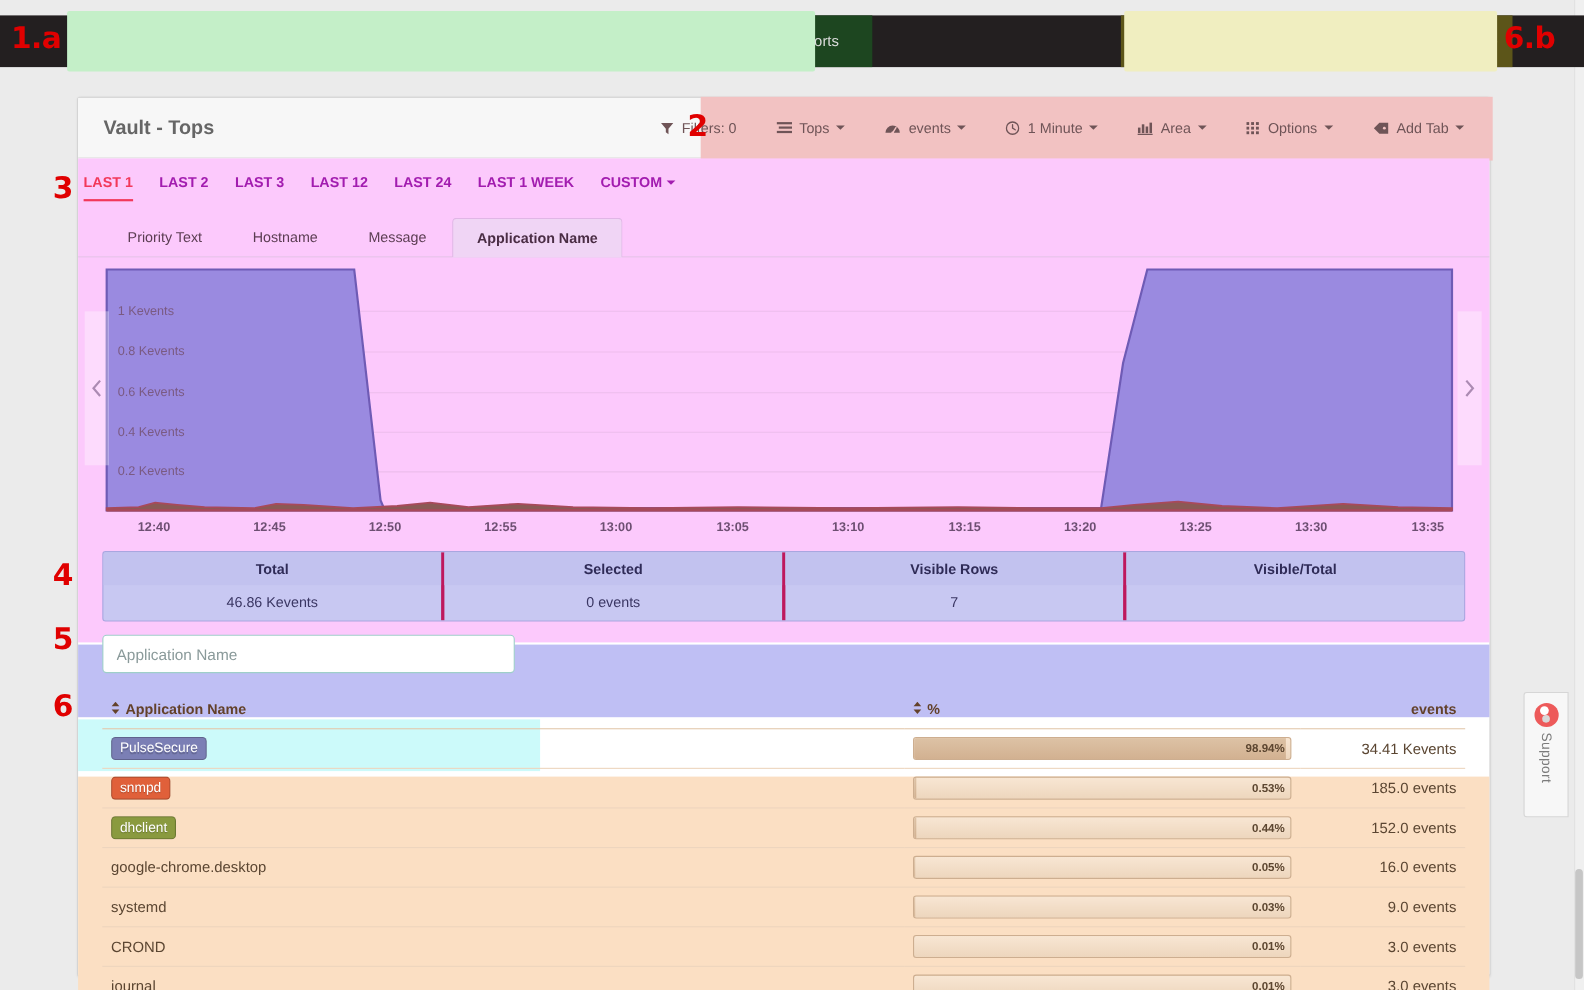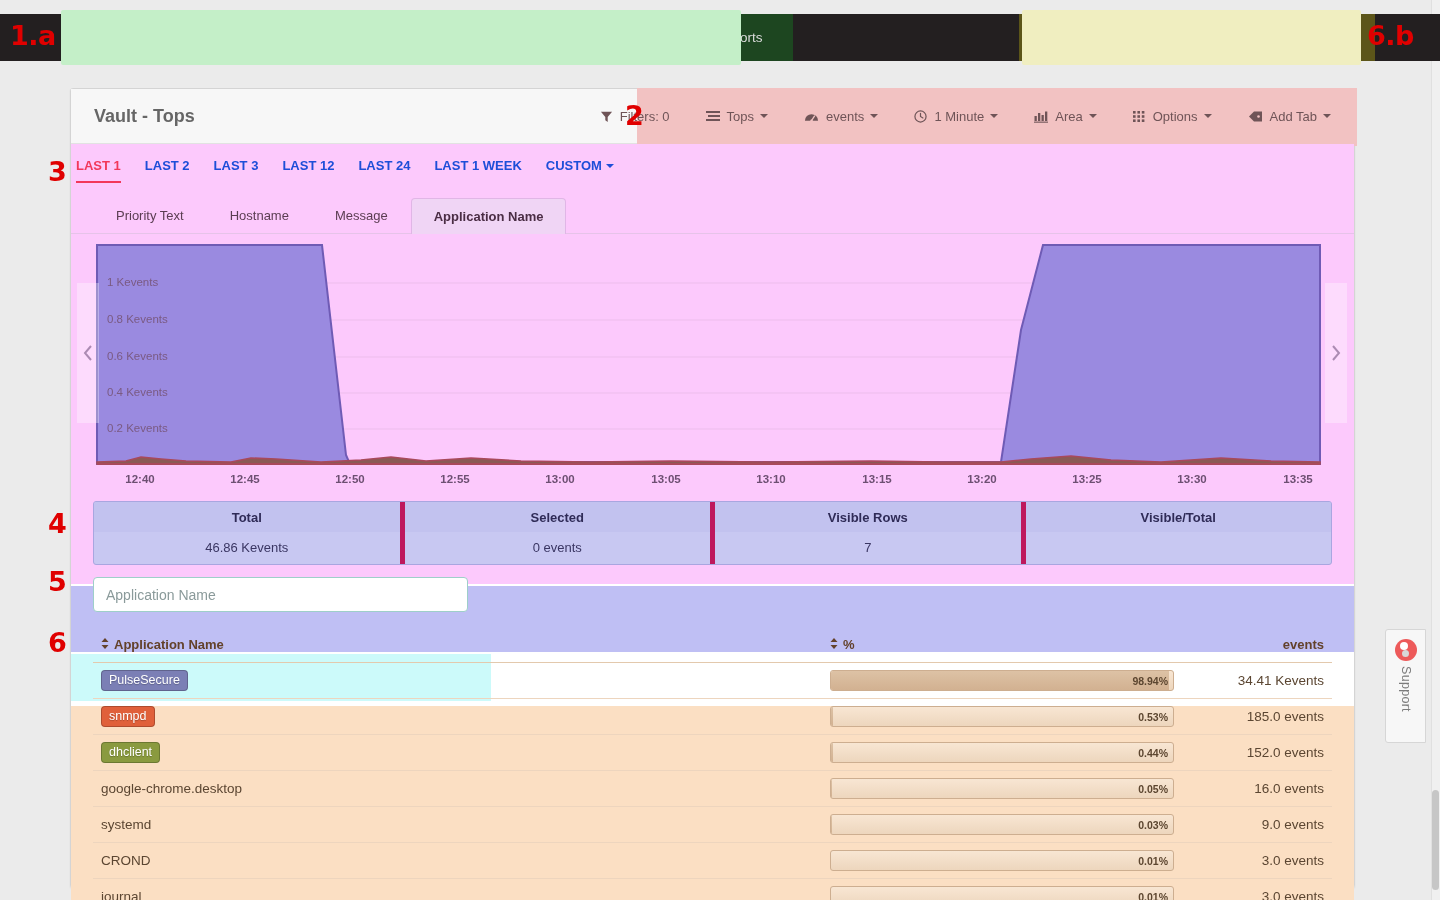--- a/index.html
+++ b/index.html
@@ -121,21 +121,21 @@
   }
   .tb-item .tb-ic { margin-right: 7px; display: flex; align-items: center; }
 
   
   #pane3 { position: relative; padding: 0; }
   #timetabs {
     display: flex; align-items: flex-start;
     padding: 14px 0 0 5px; height: 42px;
   }
   .tt {
-    font-size: 13px; font-weight: bold; color: #1d4ed8;
+    font-size: 13px; font-weight: bold; color: #a21caf;
     padding: 0 0 8px 0; margin-right: 24px;
     cursor: pointer; white-space: nowrap;
   }
   .tt.active { color: #f2385a; border-bottom: 2px solid #f2385a; }
 
   
   #subtabs {
     display: flex; align-items: flex-end;
     padding-left: 22px; height: 40px;
     border-bottom: 1px solid #e6c3e9; margin-top: 8px;
@@ -163,21 +163,21 @@
     cursor: pointer; z-index: 5;
   }
   .navarrow svg { opacity: .55; }
 
   
   #stats {
     display: flex; margin: 8px 22px 0 22px;
     border: 1px solid #a9a6e0; border-radius: 3px;
     background: #c8c8f2; overflow: hidden;
   }
-  .stat { flex: 1; text-align: center; border-right: 5px solid #be185d; }
+  .stat { flex: 1; text-align: center; border-right: 3px solid #be185d; }
   .stat:last-child { border-right: none; }
   .stat-h {
     font-size: 13px; font-weight: bold; color: #2f2b57;
     padding: 8px 0 7px; background: #c2c2ef;
   }
   .stat-v { font-size: 13px; color: #3a3663; padding: 8px 0 9px; }
 
   
   #searchrow { padding: 12px 22px 13px 22px; }
   #searchinput {

